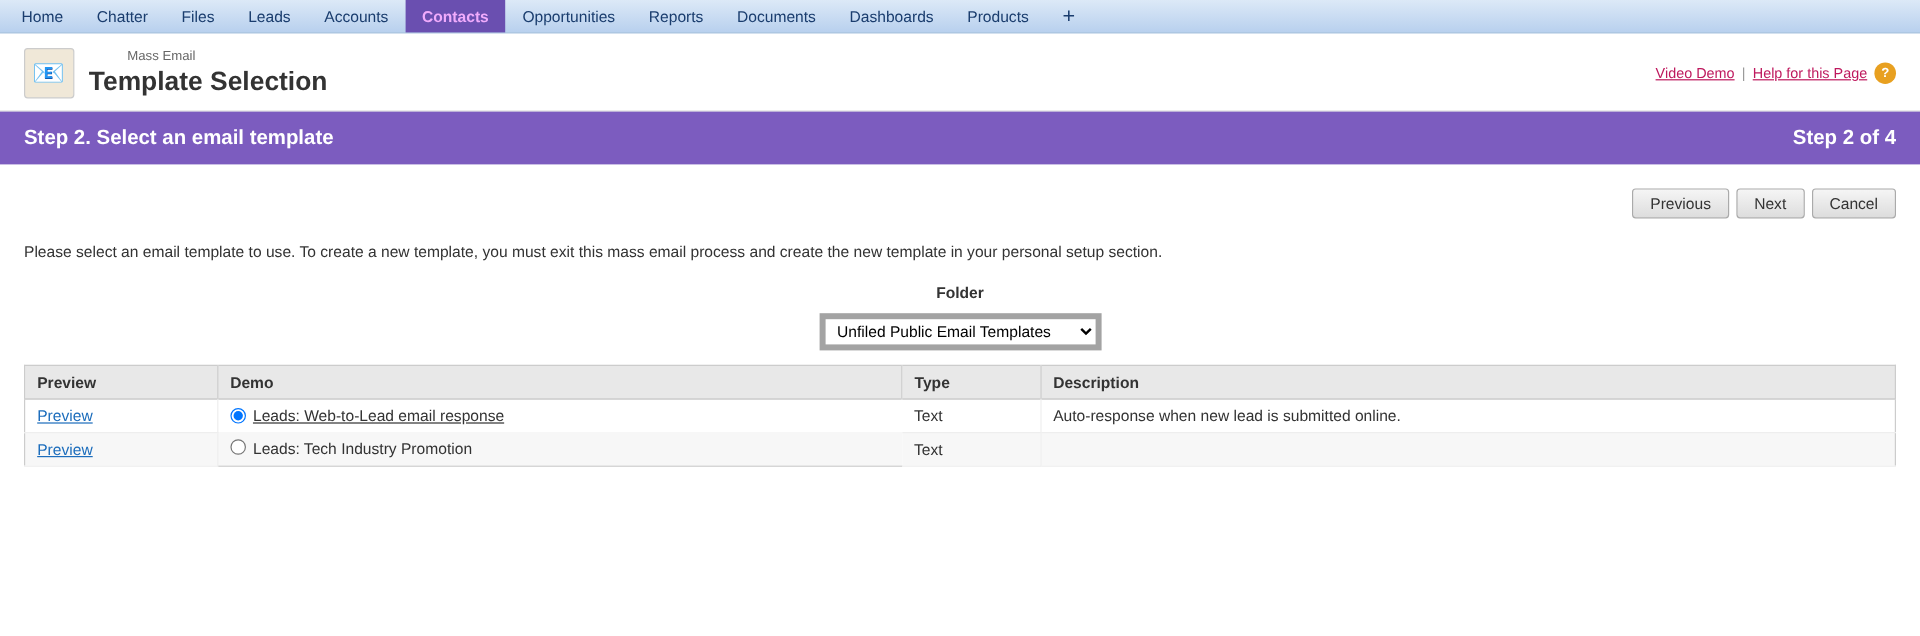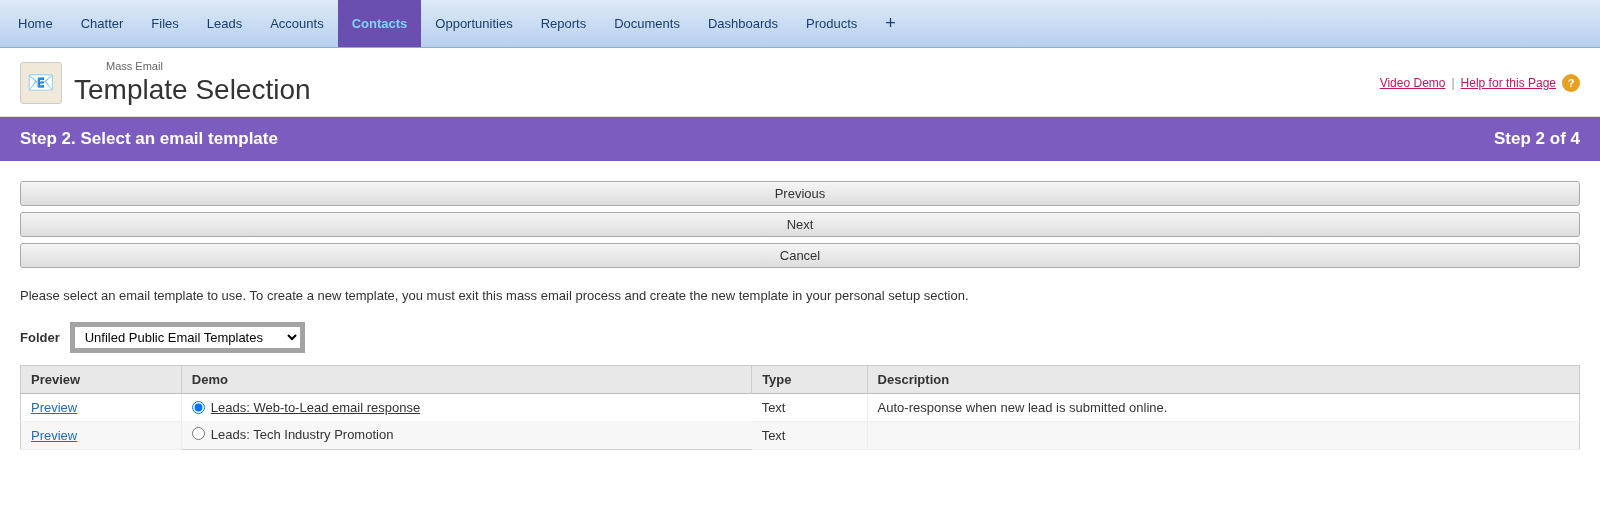--- a/index.html
+++ b/index.html
@@ -4,39 +4,39 @@
   <style>
     * { margin: 0; padding: 0; box-sizing: border-box; }
     body { font-family: Arial, Helvetica, sans-serif; font-size: 13px; background: #fff; color: #333; }
 
     
     .nav-bar {
       background: linear-gradient(to bottom, #dce9f7 0%, #b8d0ee 100%);
       border-bottom: 1px solid #8aaed4;
       display: flex;
       align-items: stretch;
-      height: 48px;
+      height: 28px;
       padding: 0 4px;
     }
     .nav-item {
       display: flex;
       align-items: center;
       padding: 0 14px;
       font-size: 13px;
       color: #1a3d6e;
       cursor: pointer;
       white-space: nowrap;
       font-weight: normal;
       text-decoration: none;
       border: none;
       background: transparent;
     }
     .nav-item.active {
       background: #6a4fb0;
-      color: #7dd3fc;
+      color: #f0abfc;
       font-weight: bold;
     }
     .nav-plus {
       font-size: 18px;
       color: #1a3d6e;
     }
 
     
     .page-header {
       display: flex;
@@ -52,23 +52,23 @@
       gap: 12px;
     }
     .page-title-block {}
     .page-title-sub {
       font-size: 11px;
       color: #666;
       margin-bottom: 2px;
       padding-left: 32px;
     }
     .page-title-main {
-      font-size: 28px;
-      color: #333;
-      font-weight: normal;
+      font-size: 22px;
+      color: #333;
+      font-weight: bold;
     }
     .page-header-right {
       display: flex;
       align-items: center;
       gap: 6px;
       font-size: 12px;
     }
     .help-link {
       color: #be185d;
       text-decoration: underline;
@@ -112,21 +112,20 @@
     .content {
       padding: 10px 20px 20px 20px;
     }
 
     
     .button-row {
       display: flex;
       justify-content: flex-end;
       gap: 6px;
       padding: 10px 0;
-      flex-direction: column;
     }
     .btn {
       padding: 4px 14px;
       font-size: 13px;
       border: 1px solid #aaa;
       background: linear-gradient(to bottom, #f5f5f5, #ddd);
       color: #333;
       cursor: pointer;
       border-radius: 3px;
     }
@@ -138,20 +137,21 @@
       margin: 8px 0 16px 0;
       line-height: 1.5;
     }
 
     
     .folder-row {
       display: flex;
       align-items: center;
       gap: 10px;
       margin-bottom: 12px;
+      flex-direction: column;
     }
     .folder-label {
       font-size: 13px;
       font-weight: bold;
       color: #333;
     }
     .folder-select {
       font-size: 13px;
       padding: 2px 20px 2px 6px;
       border: 5px solid #a3a3a3;

